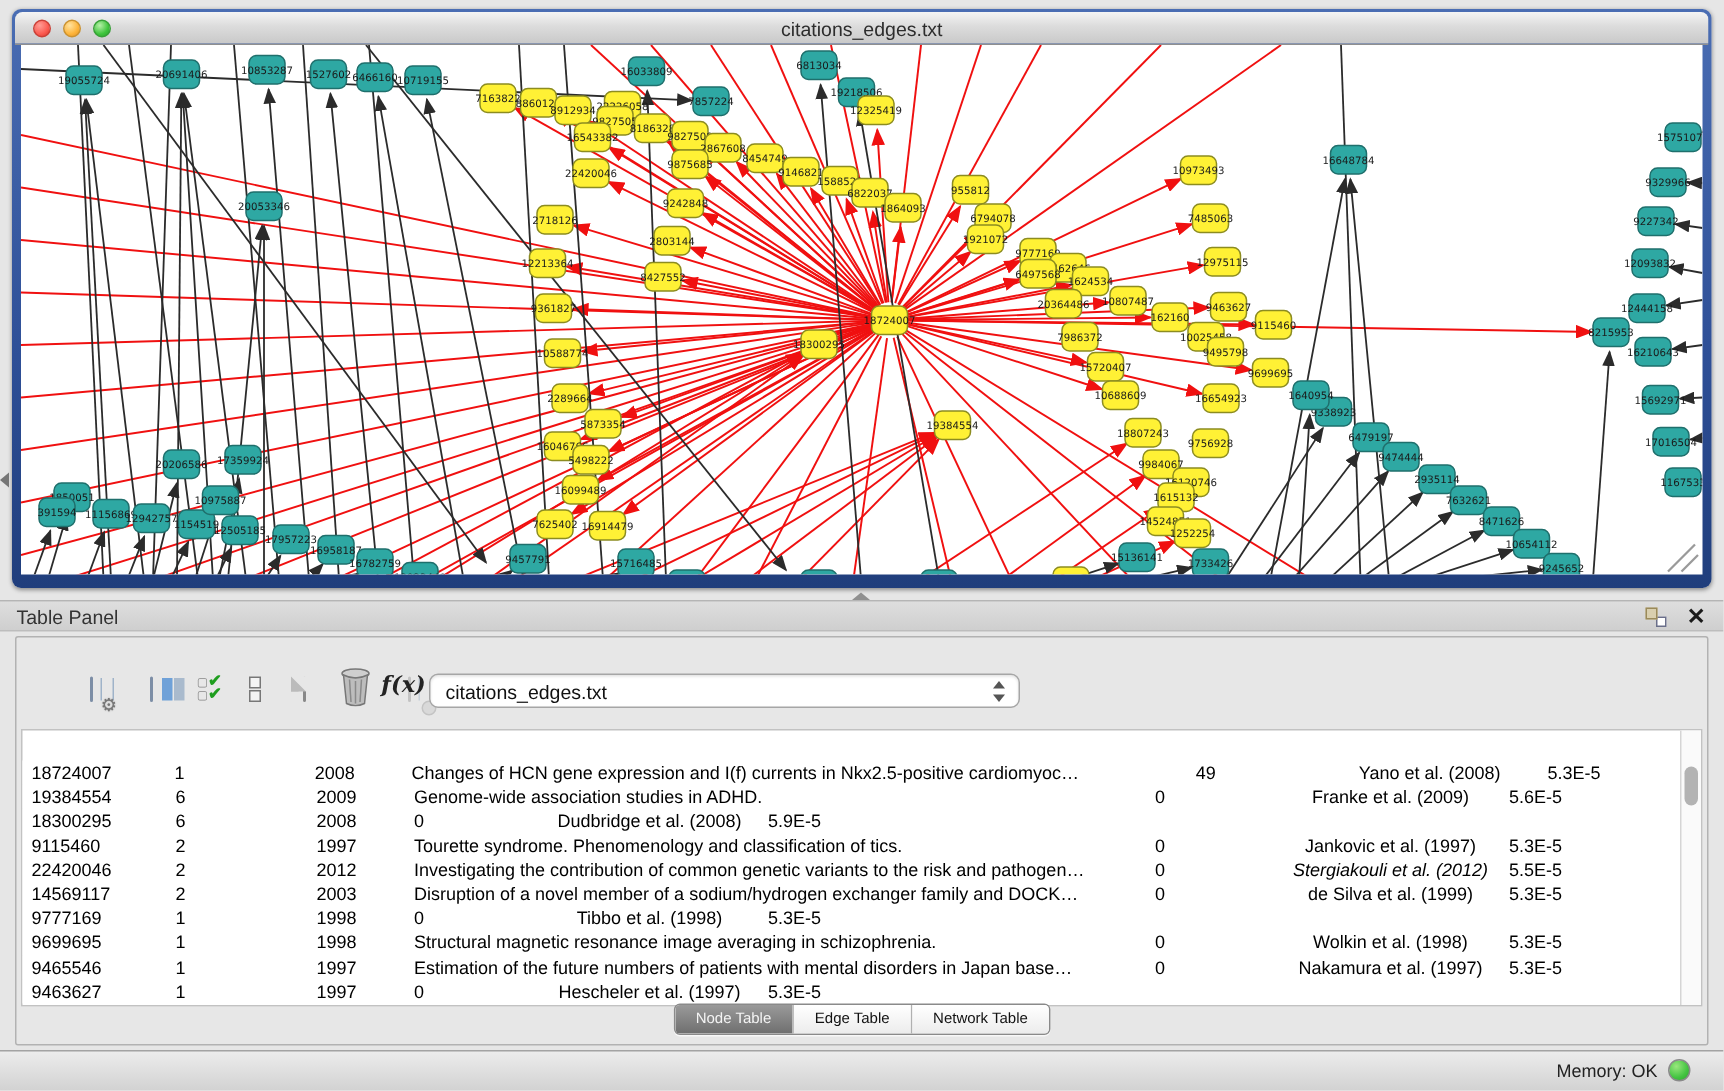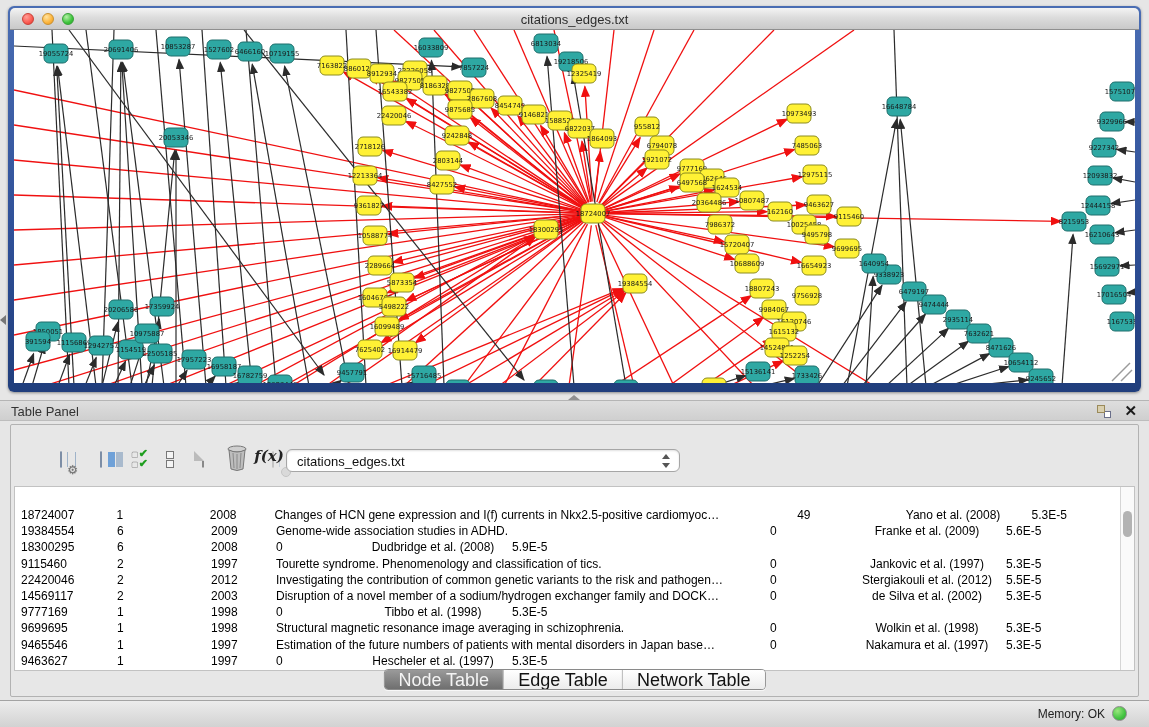--- a/index.html
+++ b/index.html
@@ -63,21 +63,21 @@
   .tr{display:flex;height:16.2px;background:#fff;}
   .td{font-size:12px;color:#000;line-height:16px;white-space:nowrap;overflow:hidden;padding-left:6px;}
   .td.center{text-align:center;padding-left:0;}
   .vscroll{position:absolute;right:0;top:0;bottom:0;width:14px;background:#fafafa;border-left:1px solid #d5d5d5;}
   .vthumb{position:absolute;left:2px;top:24px;width:9px;height:26px;background:#b3b3b3;border-radius:5px;}
 
   
   .tabsrow{position:absolute;left:0;bottom:3px;width:100%;height:24px;}
   .seg{position:absolute;left:50%;transform:translateX(-50%);top:0;height:21px;display:flex;
     border:1px solid #8a8a8a;border-radius:4px;overflow:hidden;background:#fff;box-shadow:0 1px 0 rgba(255,255,255,.7);}
-  .seg button{height:100%;border:none;margin:0;font-size:18px;padding:0 14px;
+  .seg button{height:100%;border:none;margin:0;font-size:10px;padding:0 14px;
     background:linear-gradient(180deg,#ffffff,#ececec);color:#111;border-right:1px solid #b0b0b0;
     font-family:"Liberation Sans",sans-serif;}
   .seg button:last-child{border-right:none;}
   .seg button.active{background:linear-gradient(180deg,#9a9a9a,#6f6f6f);color:#f4f4f4;}
 
   
   #footer{position:absolute;left:0;bottom:0;width:1149px;height:27px;
     background:linear-gradient(180deg,#ececec,#d2d2d2);border-top:1px solid #a3a3a3;}
   #footer .mem{position:absolute;right:44px;top:6px;font-size:12px;color:#222;}
   .led{position:absolute;right:22px;top:5px;width:15px;height:15px;border-radius:50%;
@@ -610,30 +610,30 @@
             <div class="td" style="width: 90px;">0</div>
             <div class="td center" style="width: 146px;">Jankovic et al. (1997)</div>
             <div class="td" style="width: 95px;">5.3E-5</div>
           </div>
           <div class="tr">
             <div class="td" style="width: 96px;">22420046</div>
             <div class="td" style="width: 94px;">2</div>
             <div class="td" style="width: 65px;">2012</div>
             <div class="td" style="width: 494px;">Investigating the contribution of common genetic variants to the risk and pathogen…</div>
             <div class="td" style="width: 90px;">0</div>
-            <div class="td center" style="width: 146px;">Stergiakouli et al. (2012)</div>
+            <div class="td center" style="width: 146px; font-style: italic;">Stergiakouli et al. (2012)</div>
             <div class="td" style="width: 95px;">5.5E-5</div>
           </div>
           <div class="tr">
             <div class="td" style="width: 96px;">14569117</div>
             <div class="td" style="width: 94px;">2</div>
             <div class="td" style="width: 65px;">2003</div>
             <div class="td" style="width: 494px;">Disruption of a novel member of a sodium/hydrogen exchanger family and DOCK…</div>
             <div class="td" style="width: 90px;">0</div>
-            <div class="td center" style="width: 146px;">de Silva et al. (2002)</div>
+            <div class="td center" style="width: 146px;">de Silva et al. (1999)</div>
             <div class="td" style="width: 95px;">5.3E-5</div>
           </div>
           <div class="tr">
             <div class="td" style="width: 96px;">9777169</div>
             <div class="td" style="width: 94px;">1</div>
             <div class="td" style="width: 65px;">1998</div>
             <div class="td" style="width: 90px;">0</div>
             <div class="td center" style="width: 146px;">Tibbo et al. (1998)</div>
             <div class="td" style="width: 95px;">5.3E-5</div>
           </div>

